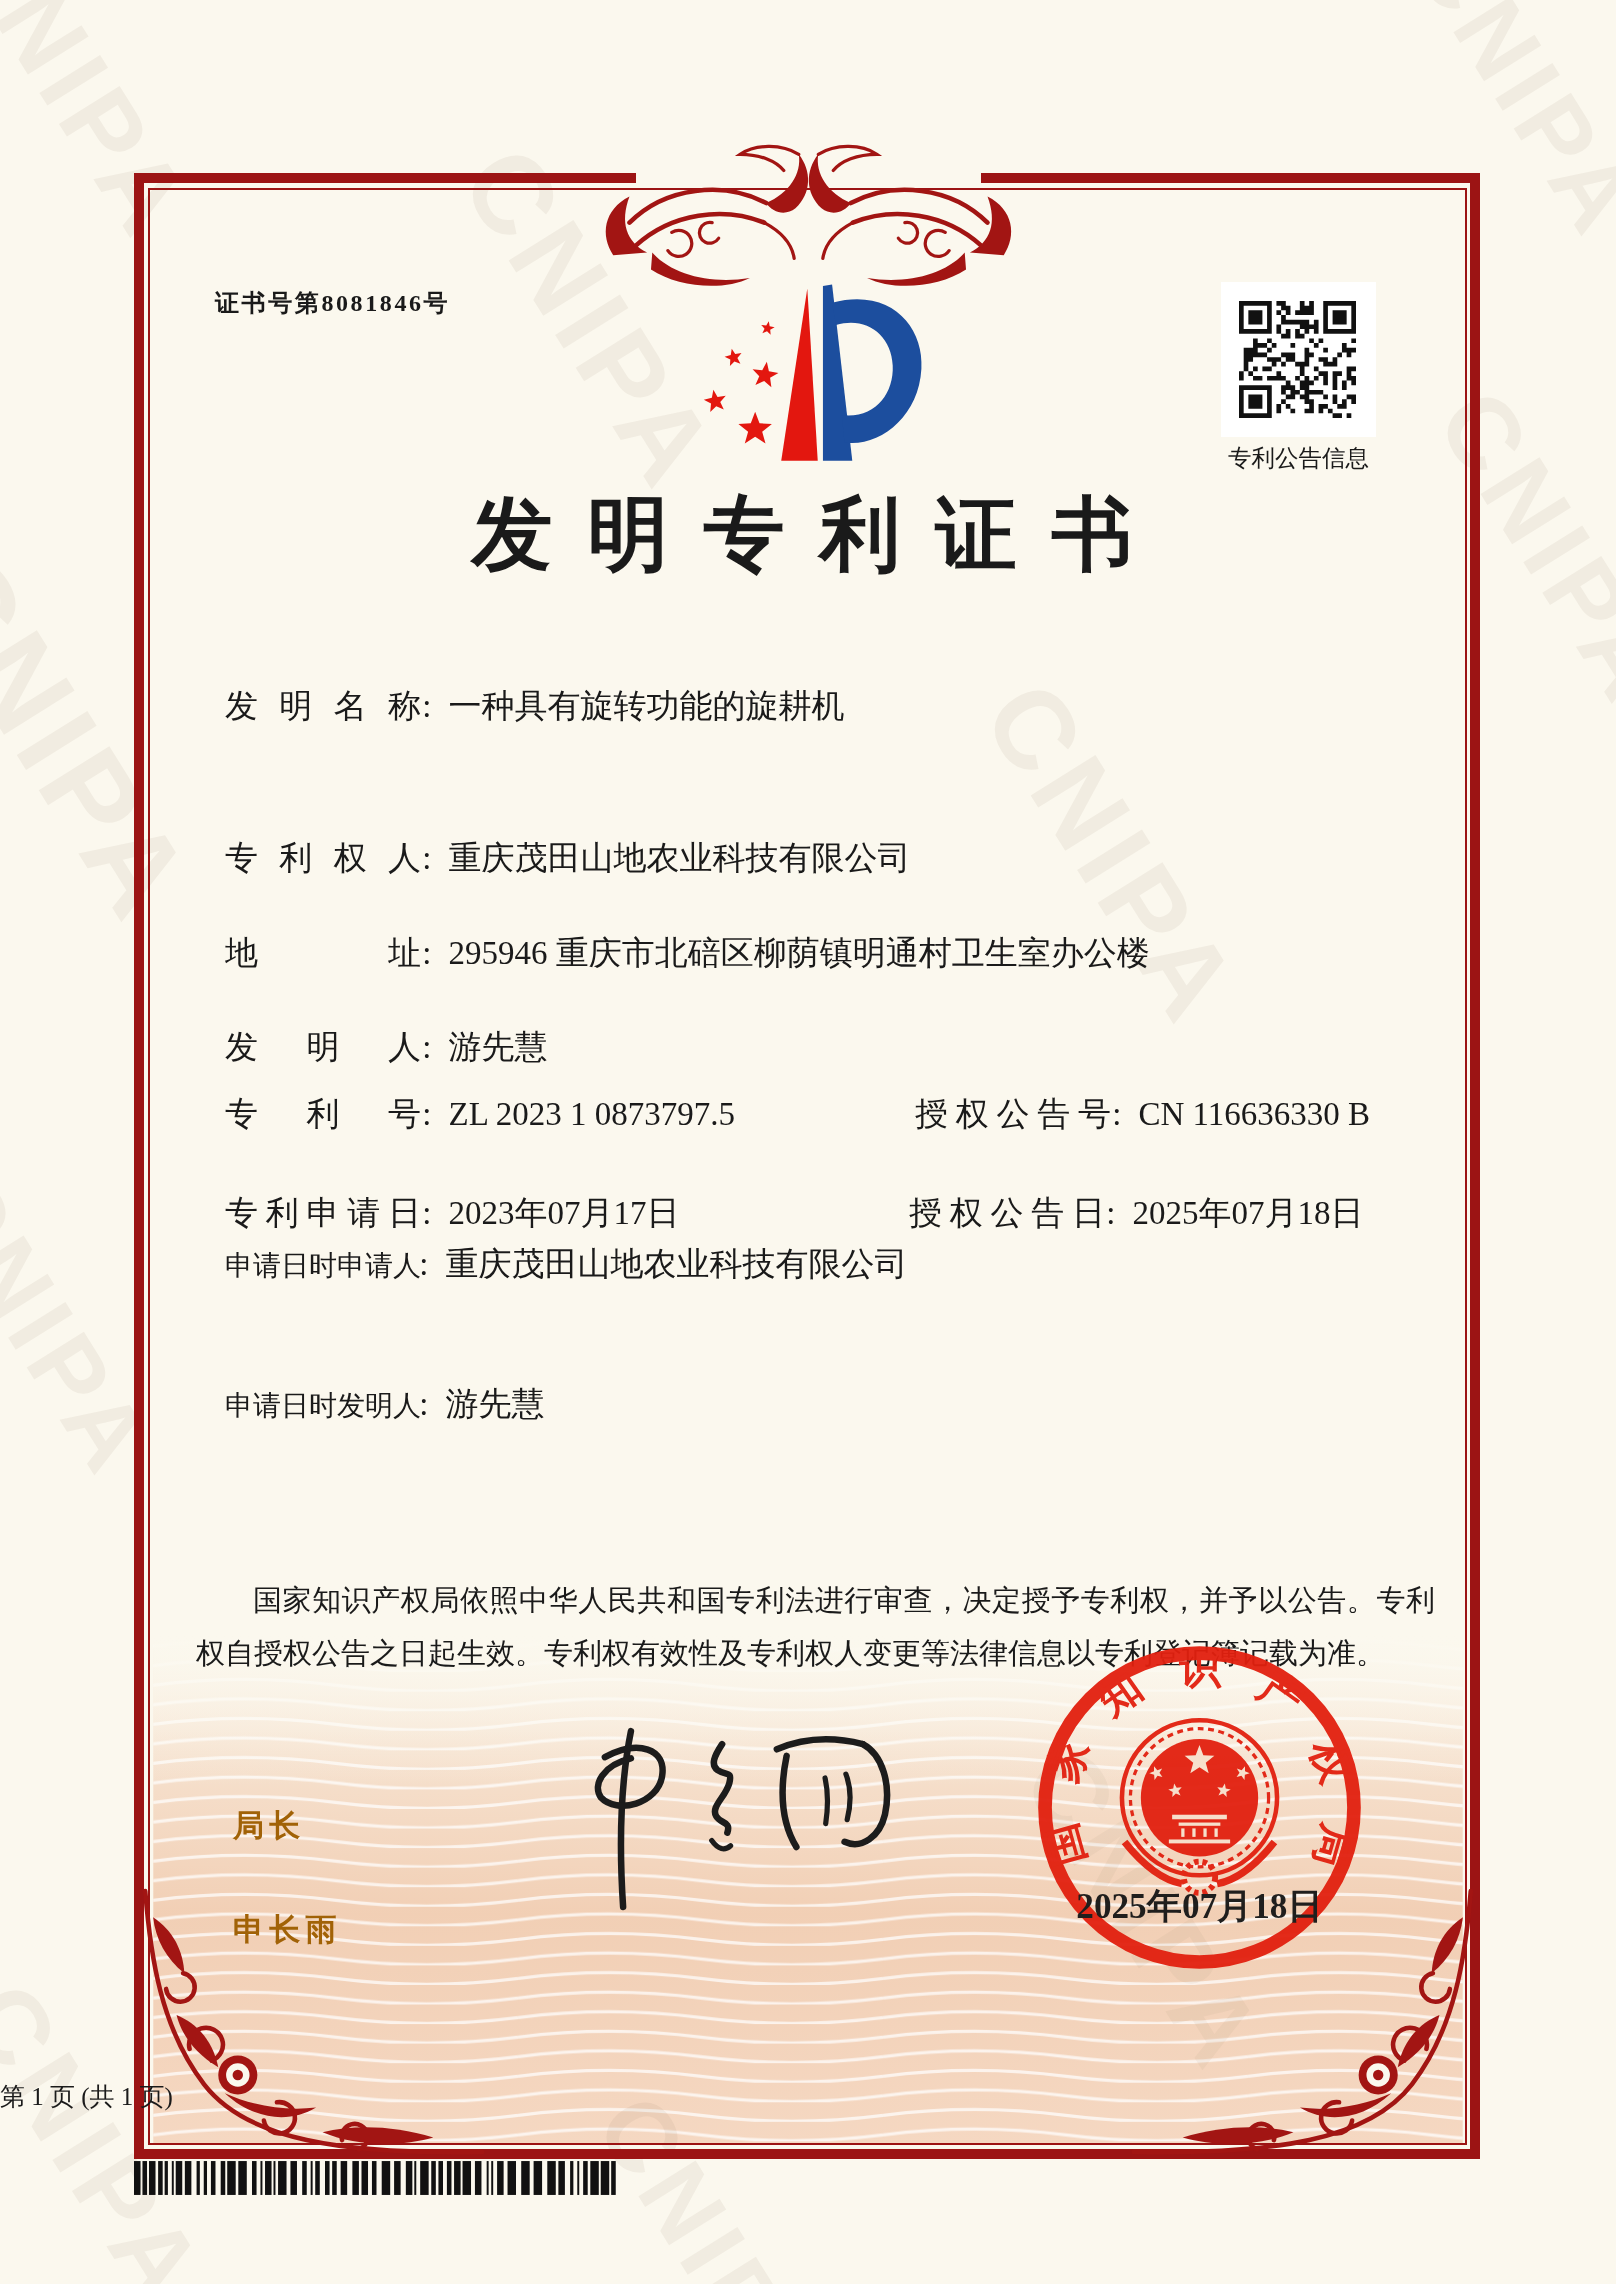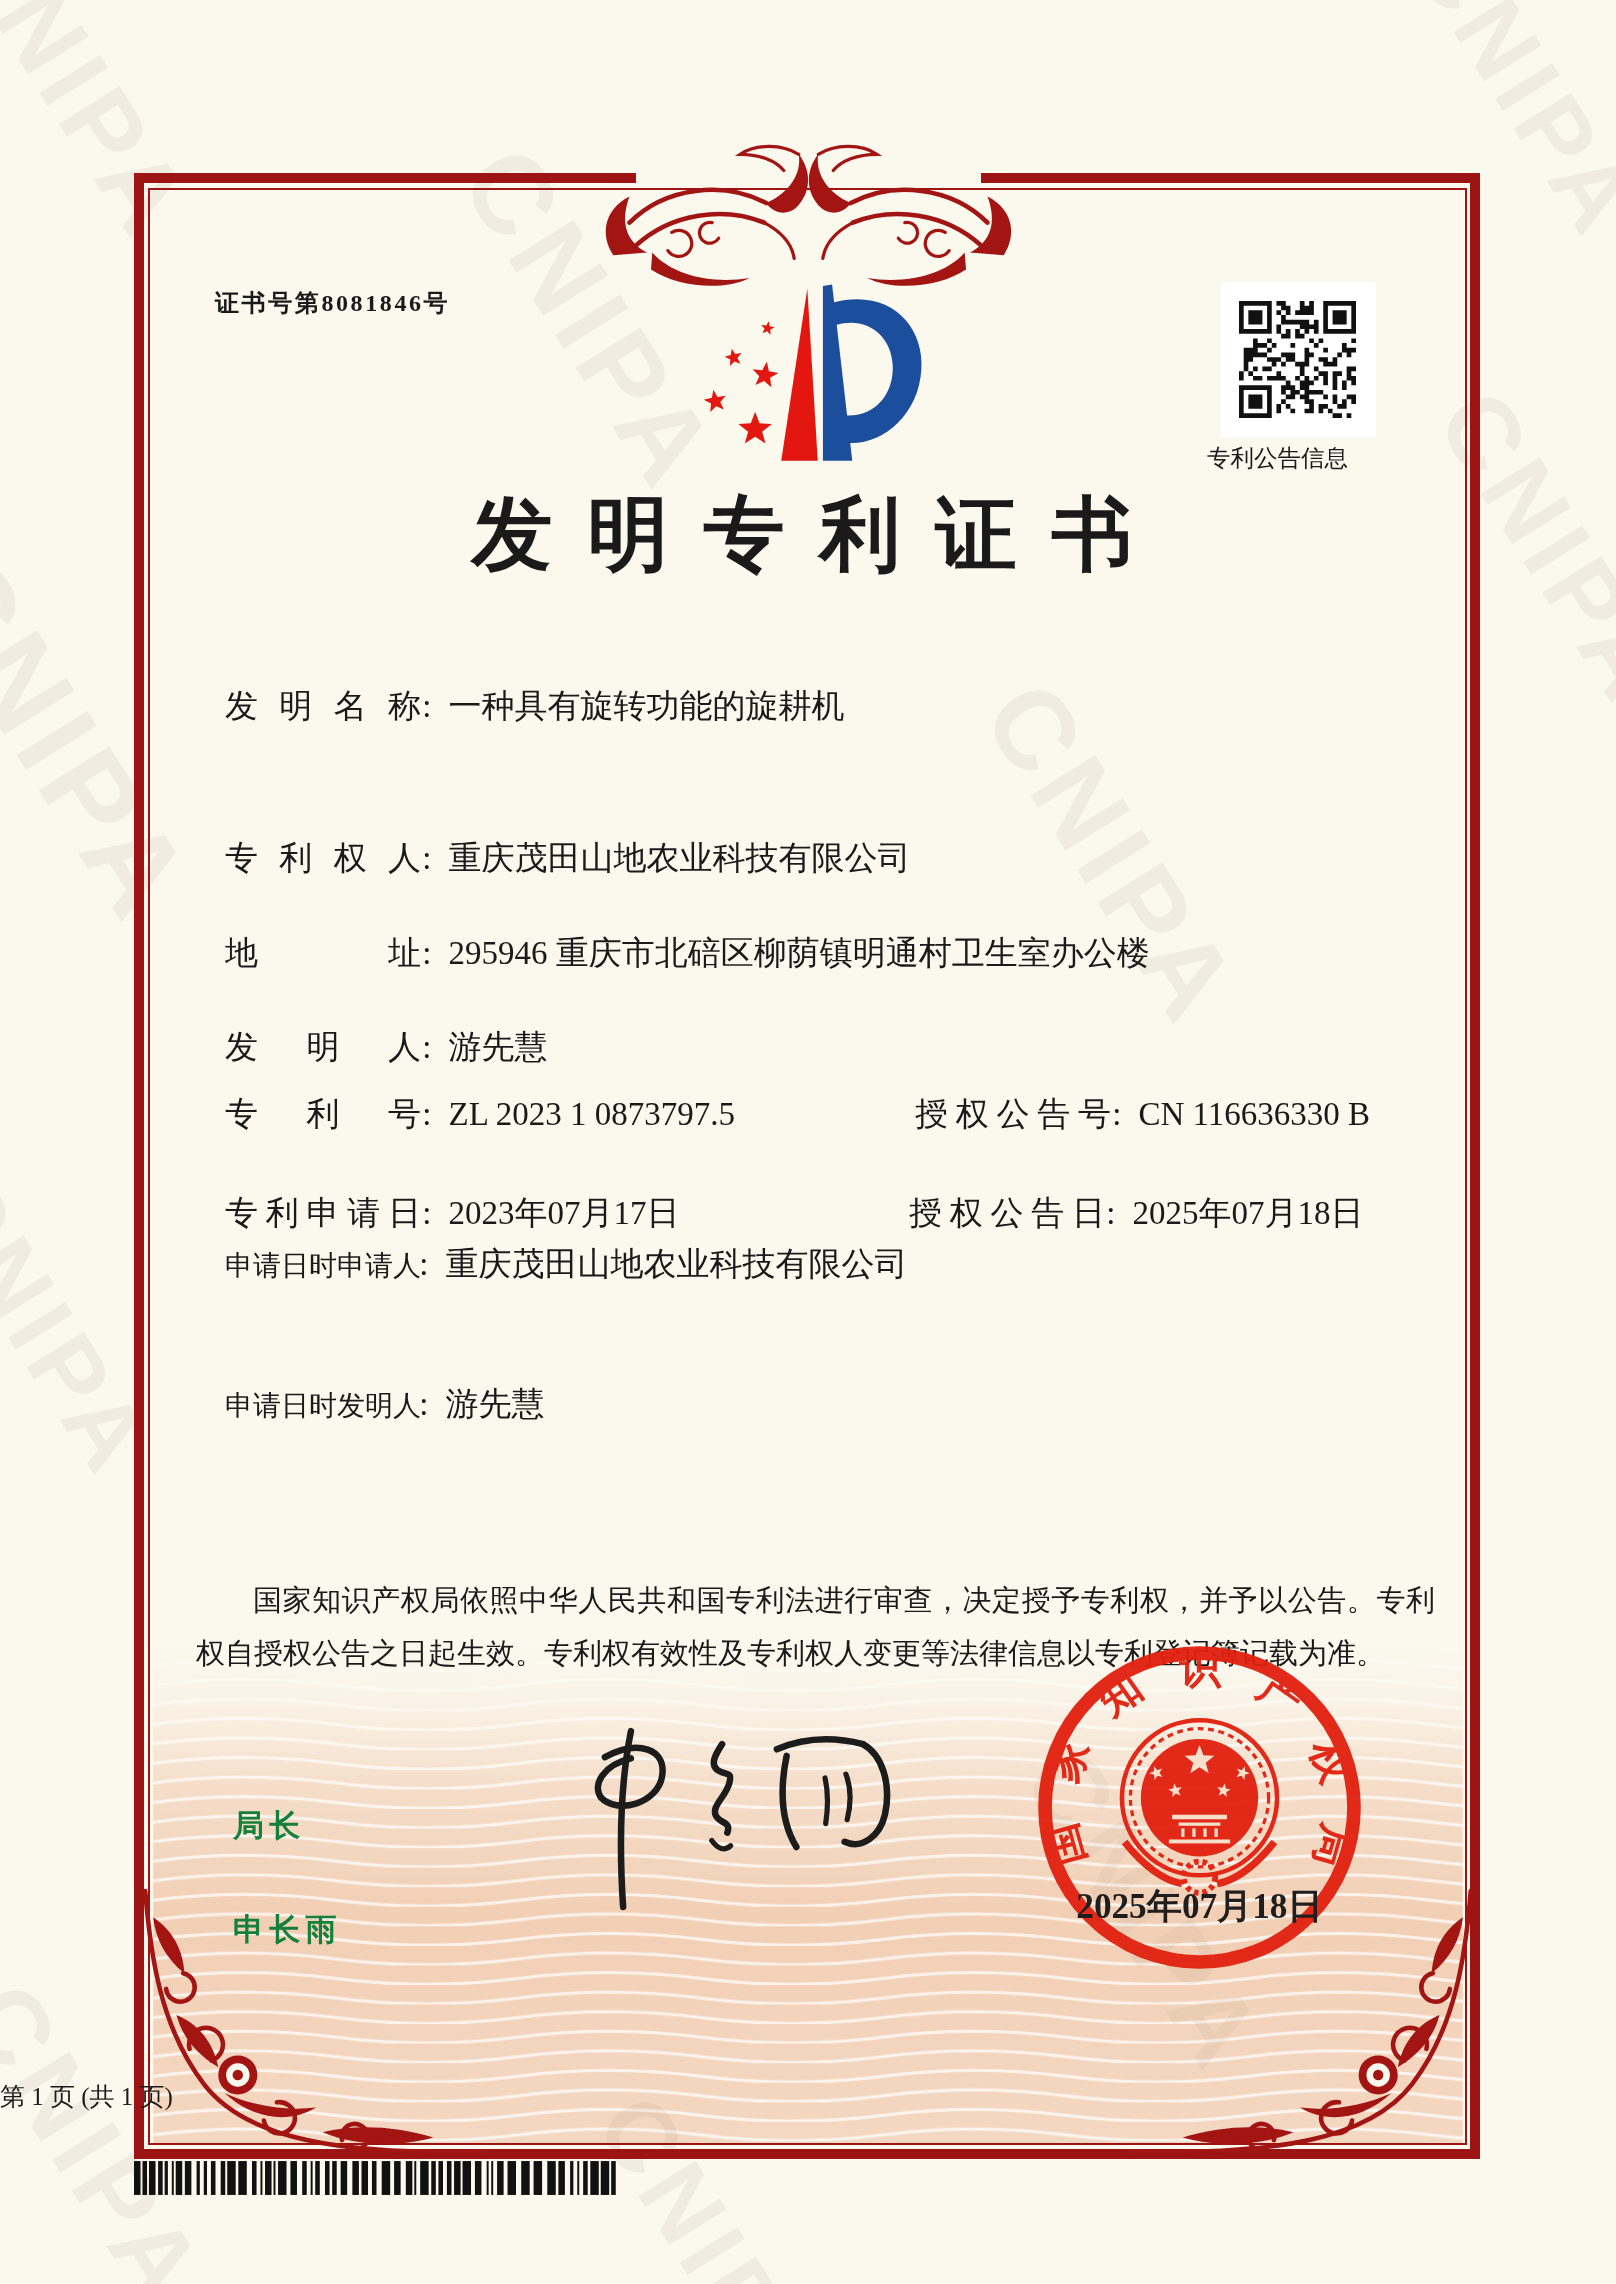--- a/index.html
+++ b/index.html
@@ -20,32 +20,32 @@
     color:rgba(140,126,100,0.09);letter-spacing:7.8px;
     transform:translate(-50%,-50%) rotate(58deg);
   }
   
   #cert-no{left:215px;top:287px;font-size:24px;letter-spacing:2.6px;z-index:4;font-weight:bold;}
   #main-title{left:0;right:0;top:481px;text-align:center;font-size:81px;font-weight:700;
     letter-spacing:35px;padding-left:23px;z-index:4;}
   
   #qr-box{left:1221px;top:282px;width:155px;height:155px;background:#ffffff;z-index:4;}
   #qr-svg{left:1239px;top:301px;z-index:5;}
-  #qr-label{left:1207px;top:442px;width:183px;font-size:23.5px;z-index:4;}
+  #qr-label{left:1207px;top:442px;width:183px;text-align:center;font-size:23.5px;z-index:4;}
   
   .frow{position:absolute;z-index:4;font-size:33px;line-height:46px;white-space:nowrap;}
   .flabel{display:inline-block;width:196px;text-align:justify;text-align-last:justify;vertical-align:bottom;}
   .flabel-wide{display:inline-block;width:193px;font-size:28px;text-align:justify;text-align-last:justify;vertical-align:baseline;}
   .colon{margin-left:1.3px;margin-right:17px;}
   
   #statement{left:196px;top:1545px;width:1239px;font-size:29px;line-height:53px;
     text-align:justify;text-indent:57px;z-index:4;}
   
   .officer{position:absolute;left:233px;font-family:"Liberation Sans","DejaVu Sans",sans-serif;
-    font-weight:600;font-size:31px;letter-spacing:5.2px;z-index:4;color:#15803d;}
+    font-weight:600;font-size:31px;letter-spacing:5.2px;z-index:4;color:#a16207;}
   
   #footer-page{left:0;right:0;top:2080px;text-align:left;font-size:25px;z-index:4;}
   
   #waves{left:153px;top:1633px;z-index:0;}
   #logo-svg{left:688px;top:261px;z-index:4;}
   #dragons-svg{left:574px;top:125px;z-index:3;}
   #corner-bl{left:127px;top:1878px;z-index:3;}
   #corner-br{left:1124px;top:1878px;z-index:3;}
   #seal-svg{left:1020px;top:1627px;z-index:6;}
   #sign-svg{left:554px;top:1692px;z-index:5;}

